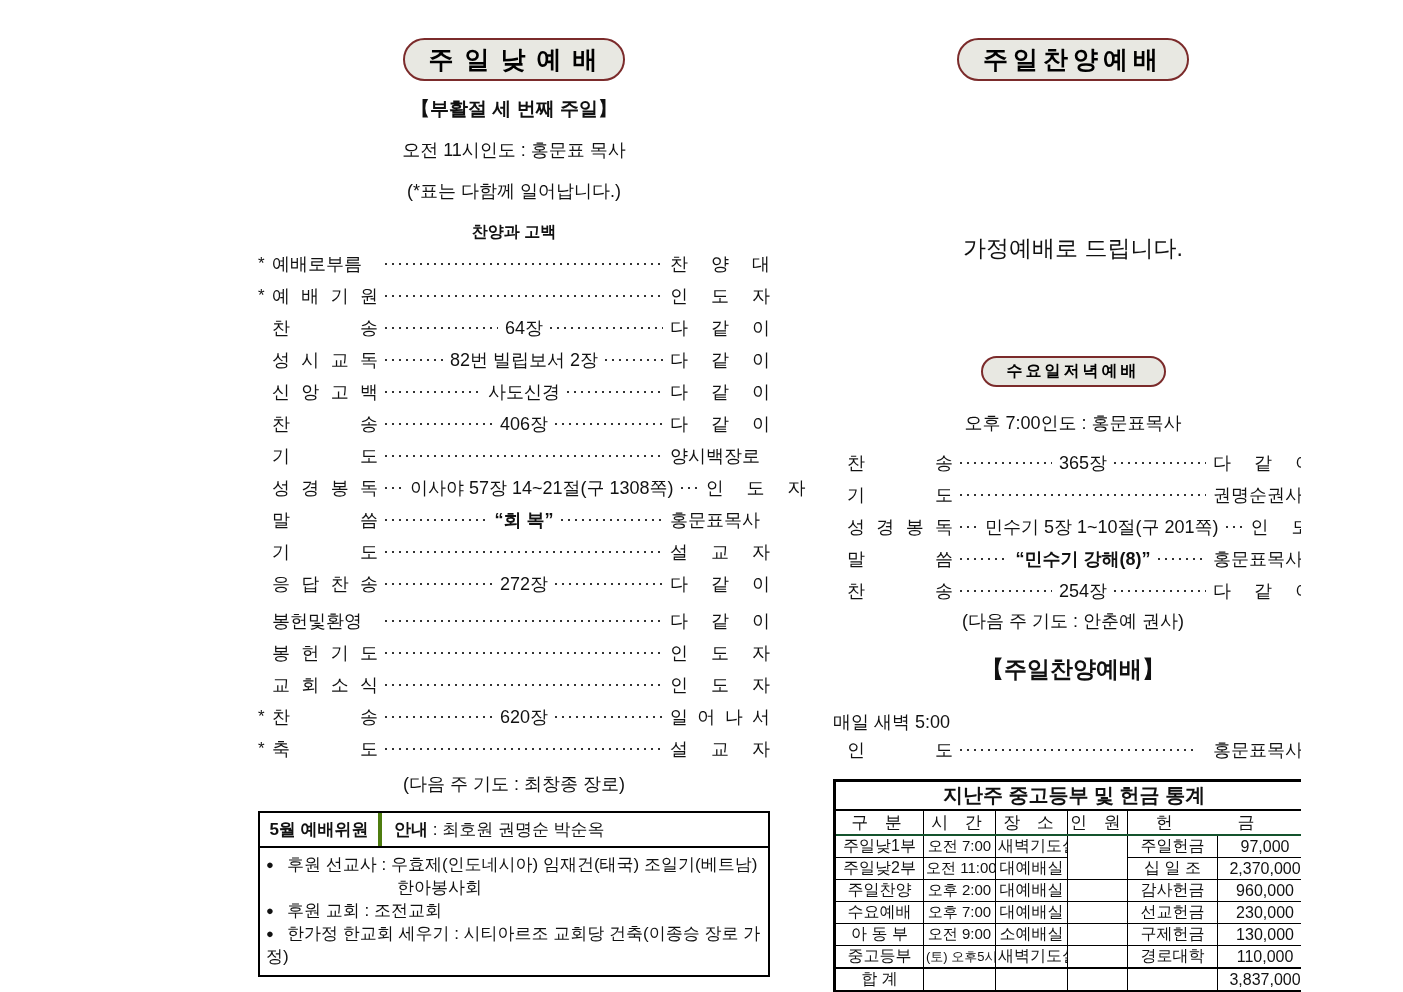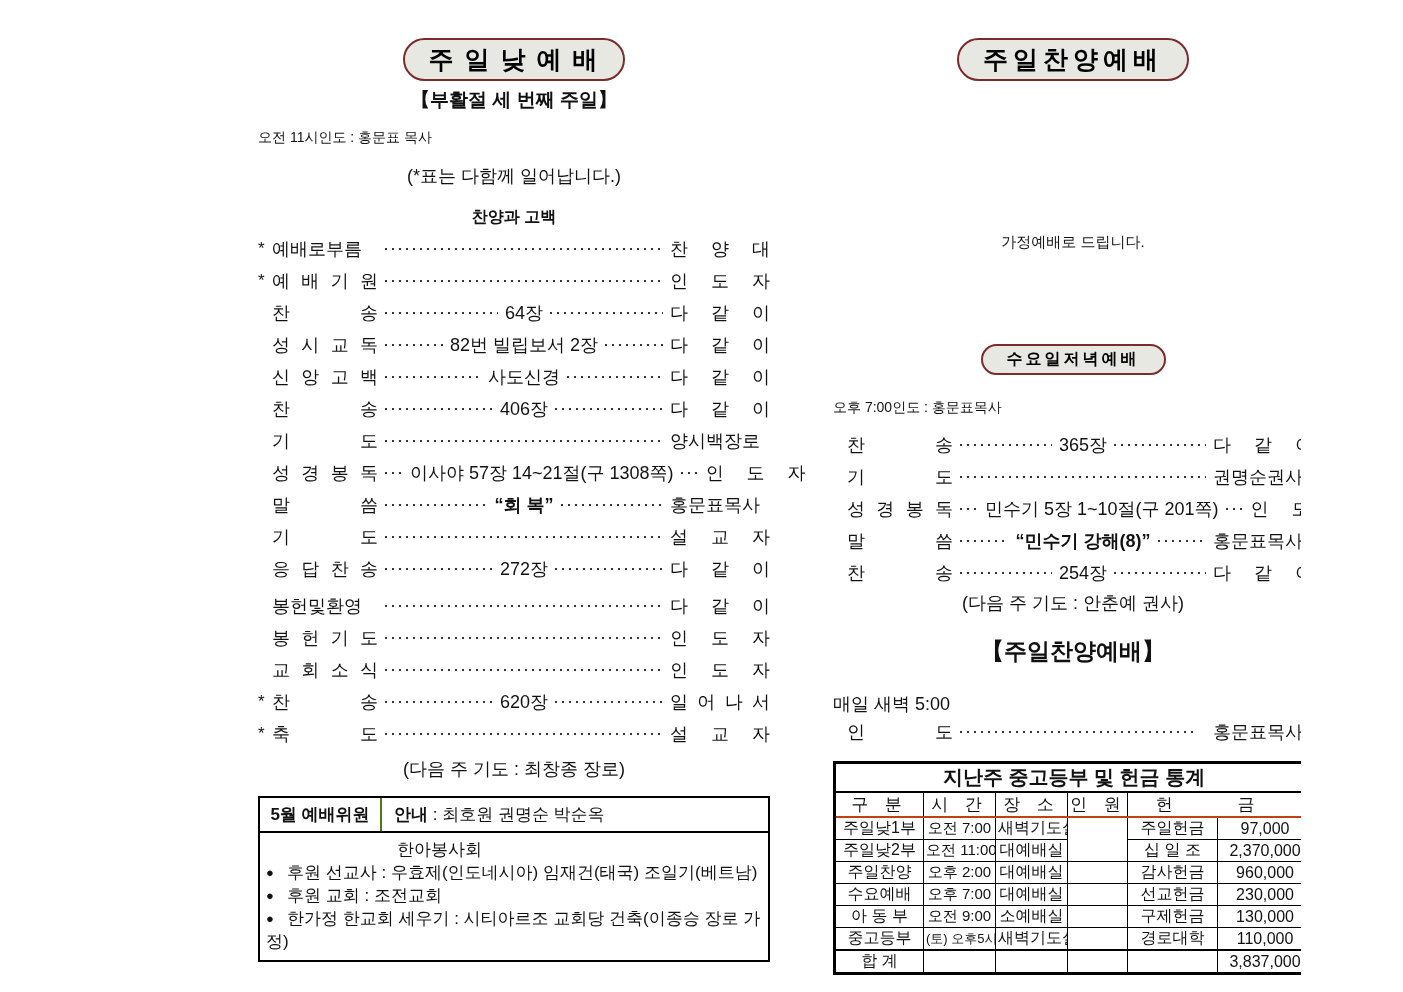--- a/index.html
+++ b/index.html
@@ -11,62 +11,62 @@
   .col-left  { left:258px; width:512px; }
   .col-right { left:833px; width:480px; }
 
   .badge-wrap { text-align:center; }
   .badge {
     display:inline-block; padding:3px 24px;
     border:2px solid #7b2b2b; border-radius:22px;
     background:#e8e8e2; font-weight:bold; font-size:25px; color:#000;
     letter-spacing:4px; white-space:pre;
   }
-  .subtitle { text-align:center; font-weight:bold; font-size:19px; margin-top:6px; }
+  .subtitle { text-align:center; font-weight:bold; font-size:19px; margin-top:15px; }
   .noteline { text-align:center; font-size:18px; margin-top:17px; }
 
-  .timerow { display:flex; justify-content:flex-start; font-size:14px; margin-top:16px; }
+  .timerow { display:flex; justify-content:center; font-size:18px; margin-top:16px; }
 
   .sec-heading { text-align:center; font-weight:bold; font-size:16px; margin-top:19px; }
 
   .rows { margin-top:5px; }
   .lrow { display:flex; align-items:center; height:32px; font-size:18px; }
   .star { width:14px; display:inline-block; flex:0 0 14px; font-size:17px; }
   .lbl  { flex:0 0 106px; width:106px; text-align:justify; text-align-last:justify; white-space:nowrap; }
   .dots { flex:1 1 auto; height:2px; margin:0 7px; align-self:center;
           background-image:repeating-linear-gradient(to right,#333 0 2px,transparent 2px 7px); }
   .dots-short { flex:0 0 18px; }
   .ctr  { white-space:nowrap; }
   .val  { flex:0 0 100px; width:100px; text-align:justify; text-align-last:justify; white-space:nowrap; }
   .bold { font-weight:bold; }
 
   .prayer { text-align:center; font-size:18px; margin-top:7px; }
 
   .info-box { margin-top:15px; border:2px solid #000; font-size:17px; }
   .info-head { display:flex; border-bottom:2px solid #000; }
-  .info-head-left { flex:0 0 122px; border-right:2px solid #4d7c0f; text-align:center;
+  .info-head-left { flex:0 0 122px; border-right:4px solid #4d7c0f; text-align:center;
                     font-weight:bold; padding:5px 2px; }
   .info-head-right { flex:1; padding:5px 8px 5px 12px;border-radius:12px; }
   .info-body { padding:5px 6px 7px 6px; }
   .info-line { line-height:23px; }
   .indent-deep { padding-left:131px; }
   .bullet { display:inline-block; width:21px; font-size:13px; vertical-align:1px; }
 
-  .family-note { text-align:center; font-size:15px; margin-top:152px; }
+  .family-note { text-align:center; font-size:23px; margin-top:152px; }
   .wed-badge-wrap { margin-top:92px; text-align:center; }
 
   .dawn-heading { text-align:center; font-weight:bold; font-size:23px; margin-top:21px; }
   .dawn-time { font-size:18px; margin-top:25px; }
 
   table.stats { margin-top:13px; width:479px; border-collapse:collapse; border:3px solid #000;
                 font-size:16px; table-layout:fixed; }
   table.stats td, table.stats th { border:1px solid #000; height:20px; padding:0 2px;
                                    text-align:center; white-space:nowrap; overflow:hidden; }
   .t-title { font-size:20px; font-weight:bold; height:27px !important; border-bottom:2px solid #000 !important; }
-  tr.t-head th { border-bottom:2px solid #c2410c; font-weight:normal; font-size:17px; letter-spacing:6px; }
+  tr.t-head th { border-bottom:2px solid #14532d; font-weight:normal; font-size:17px; letter-spacing:6px; }
   tr.t-total td { border-top:2px solid #000; }
   td.amount { text-align:right; padding-right:8px; }
   td.timecell { font-size:15px; }
   td.tight { font-size:13px; }
   .c1{width:89px}.c2{width:72px}.c3{width:72px}.c4{width:60px}.c5{width:90px}.c6{width:96px}
 </style>
 </head>
 <body>
 
 <div class="page">
@@ -210,25 +210,25 @@
     <div class="prayer">(다음 주 기도 : 최창종 장로)</div>
 
     <div class="info-box">
       <div class="info-head">
         <div class="info-head-left">5월 예배위원</div>
         <div class="info-head-right">
           <span class="bold">안내</span><span> : 최호원 권명순 박순옥</span>
         </div>
       </div>
       <div class="info-body">
+        <div class="info-line">
+          <span class="bullet">●</span><span>후원 선교사 : 우효제(인도네시아)  임재건(태국)  조일기(베트남)</span>
+        </div>
         <div class="info-line indent-deep">
           <span>한아봉사회</span>
-        </div>
-        <div class="info-line">
-          <span class="bullet">●</span><span>후원 선교사 : 우효제(인도네시아)  임재건(태국)  조일기(베트남)</span>
         </div>
         <div class="info-line">
           <span class="bullet">●</span><span>후원 교회  : 조전교회</span>
         </div>
         <div class="info-line">
           <span class="bullet">●</span><span>한가정 한교회 세우기 : 시티아르조 교회당 건축(이종승 장로 가정)</span>
         </div>
 
       </div>
     </div>

